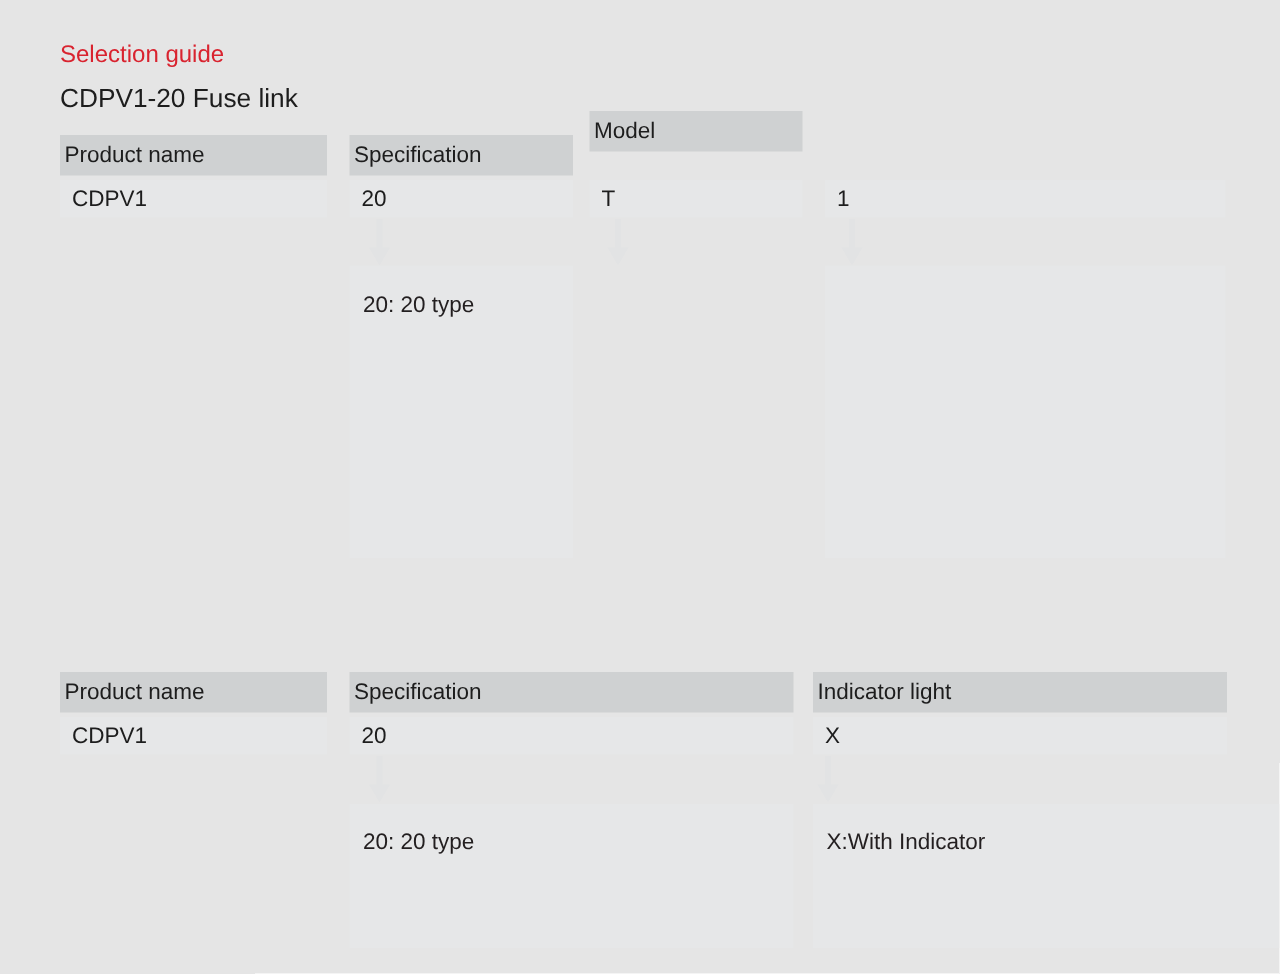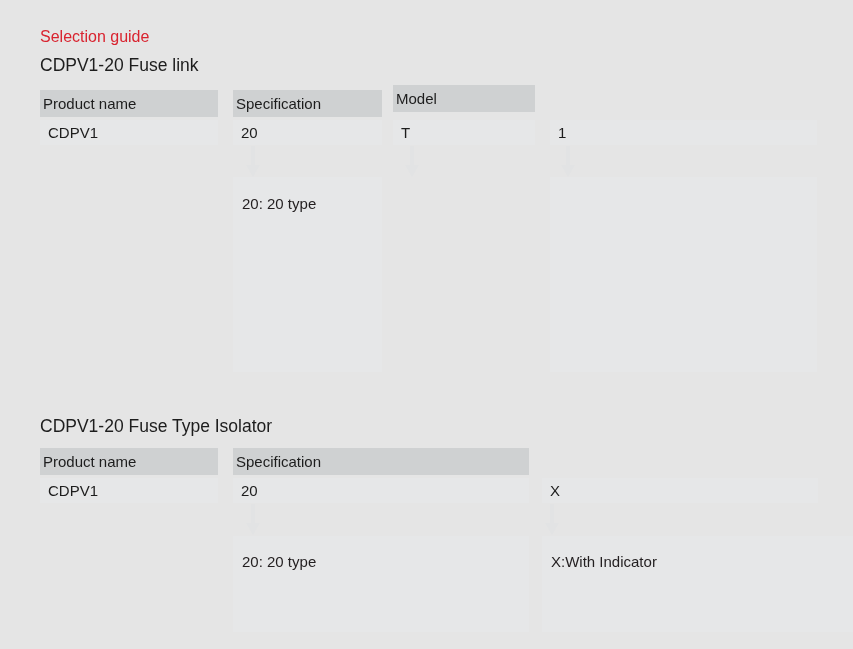--- a/index.html
+++ b/index.html
@@ -66,21 +66,21 @@
 <body>
 
 <div class="canvas">
 
   <div class="abs page-title" style="left:40px;top:28px;">Selection guide</div>
 
   <div class="abs section-title" style="left:40px;top:55px;">CDPV1-20 Fuse link</div>
 
   <div class="abs hdr" style="left:40px;top:90px;width:178px;">Product name</div>
   <div class="abs hdr" style="left:233px;top:90px;width:149px;">Specification</div>
-  <div class="abs hdr" style="left:393px;top:85px;width:142px;">Model</div>
+  <div class="abs hdr" style="left:393px;top:74px;width:142px;">Model</div>
 
   <div class="abs val" style="left:40px;top:120px;width:178px;">CDPV1</div>
   <div class="abs val" style="left:233px;top:120px;width:149px;">20</div>
   <div class="abs val" style="left:393px;top:120px;width:142px;">T</div>
   <div class="abs val" style="left:550px;top:120px;width:267px;">1</div>
 
   <div class="abs arrow" style="left:246px;top:146px;height:31px;">
       <div class="stem"></div>
       <div class="head"></div>
     </div>
@@ -94,24 +94,24 @@
     </div>
 
   <div class="abs box" style="left:233px;top:177px;width:149px;height:195px;padding:12px 0 0 9px;">
     <div class="box-line">20: 20 type</div>
   </div>
 
 
   <div class="abs box" style="left:550px;top:177px;width:267px;height:195px;">
   </div>
 
-  <div class="abs section-title" style="left:40px;top:416px;">CDPV1-20 Fuse Type Isolator</div>
 
   <div class="abs hdr" style="left:40px;top:448px;width:178px;">Product name</div>
   <div class="abs hdr" style="left:233px;top:448px;width:296px;">Specification</div>
+  <div class="abs hdr" style="left:542px;top:448px;width:276px;">Indicator light</div>
 
   <div class="abs val" style="left:40px;top:478px;width:178px;">CDPV1</div>
   <div class="abs val" style="left:233px;top:478px;width:296px;">20</div>
   <div class="abs val" style="left:542px;top:478px;width:276px;">X</div>
 
   <div class="abs arrow" style="left:246px;top:504px;height:31px;">
       <div class="stem"></div>
       <div class="head"></div>
     </div>
   <div class="abs arrow" style="left:545px;top:504px;height:31px;">

